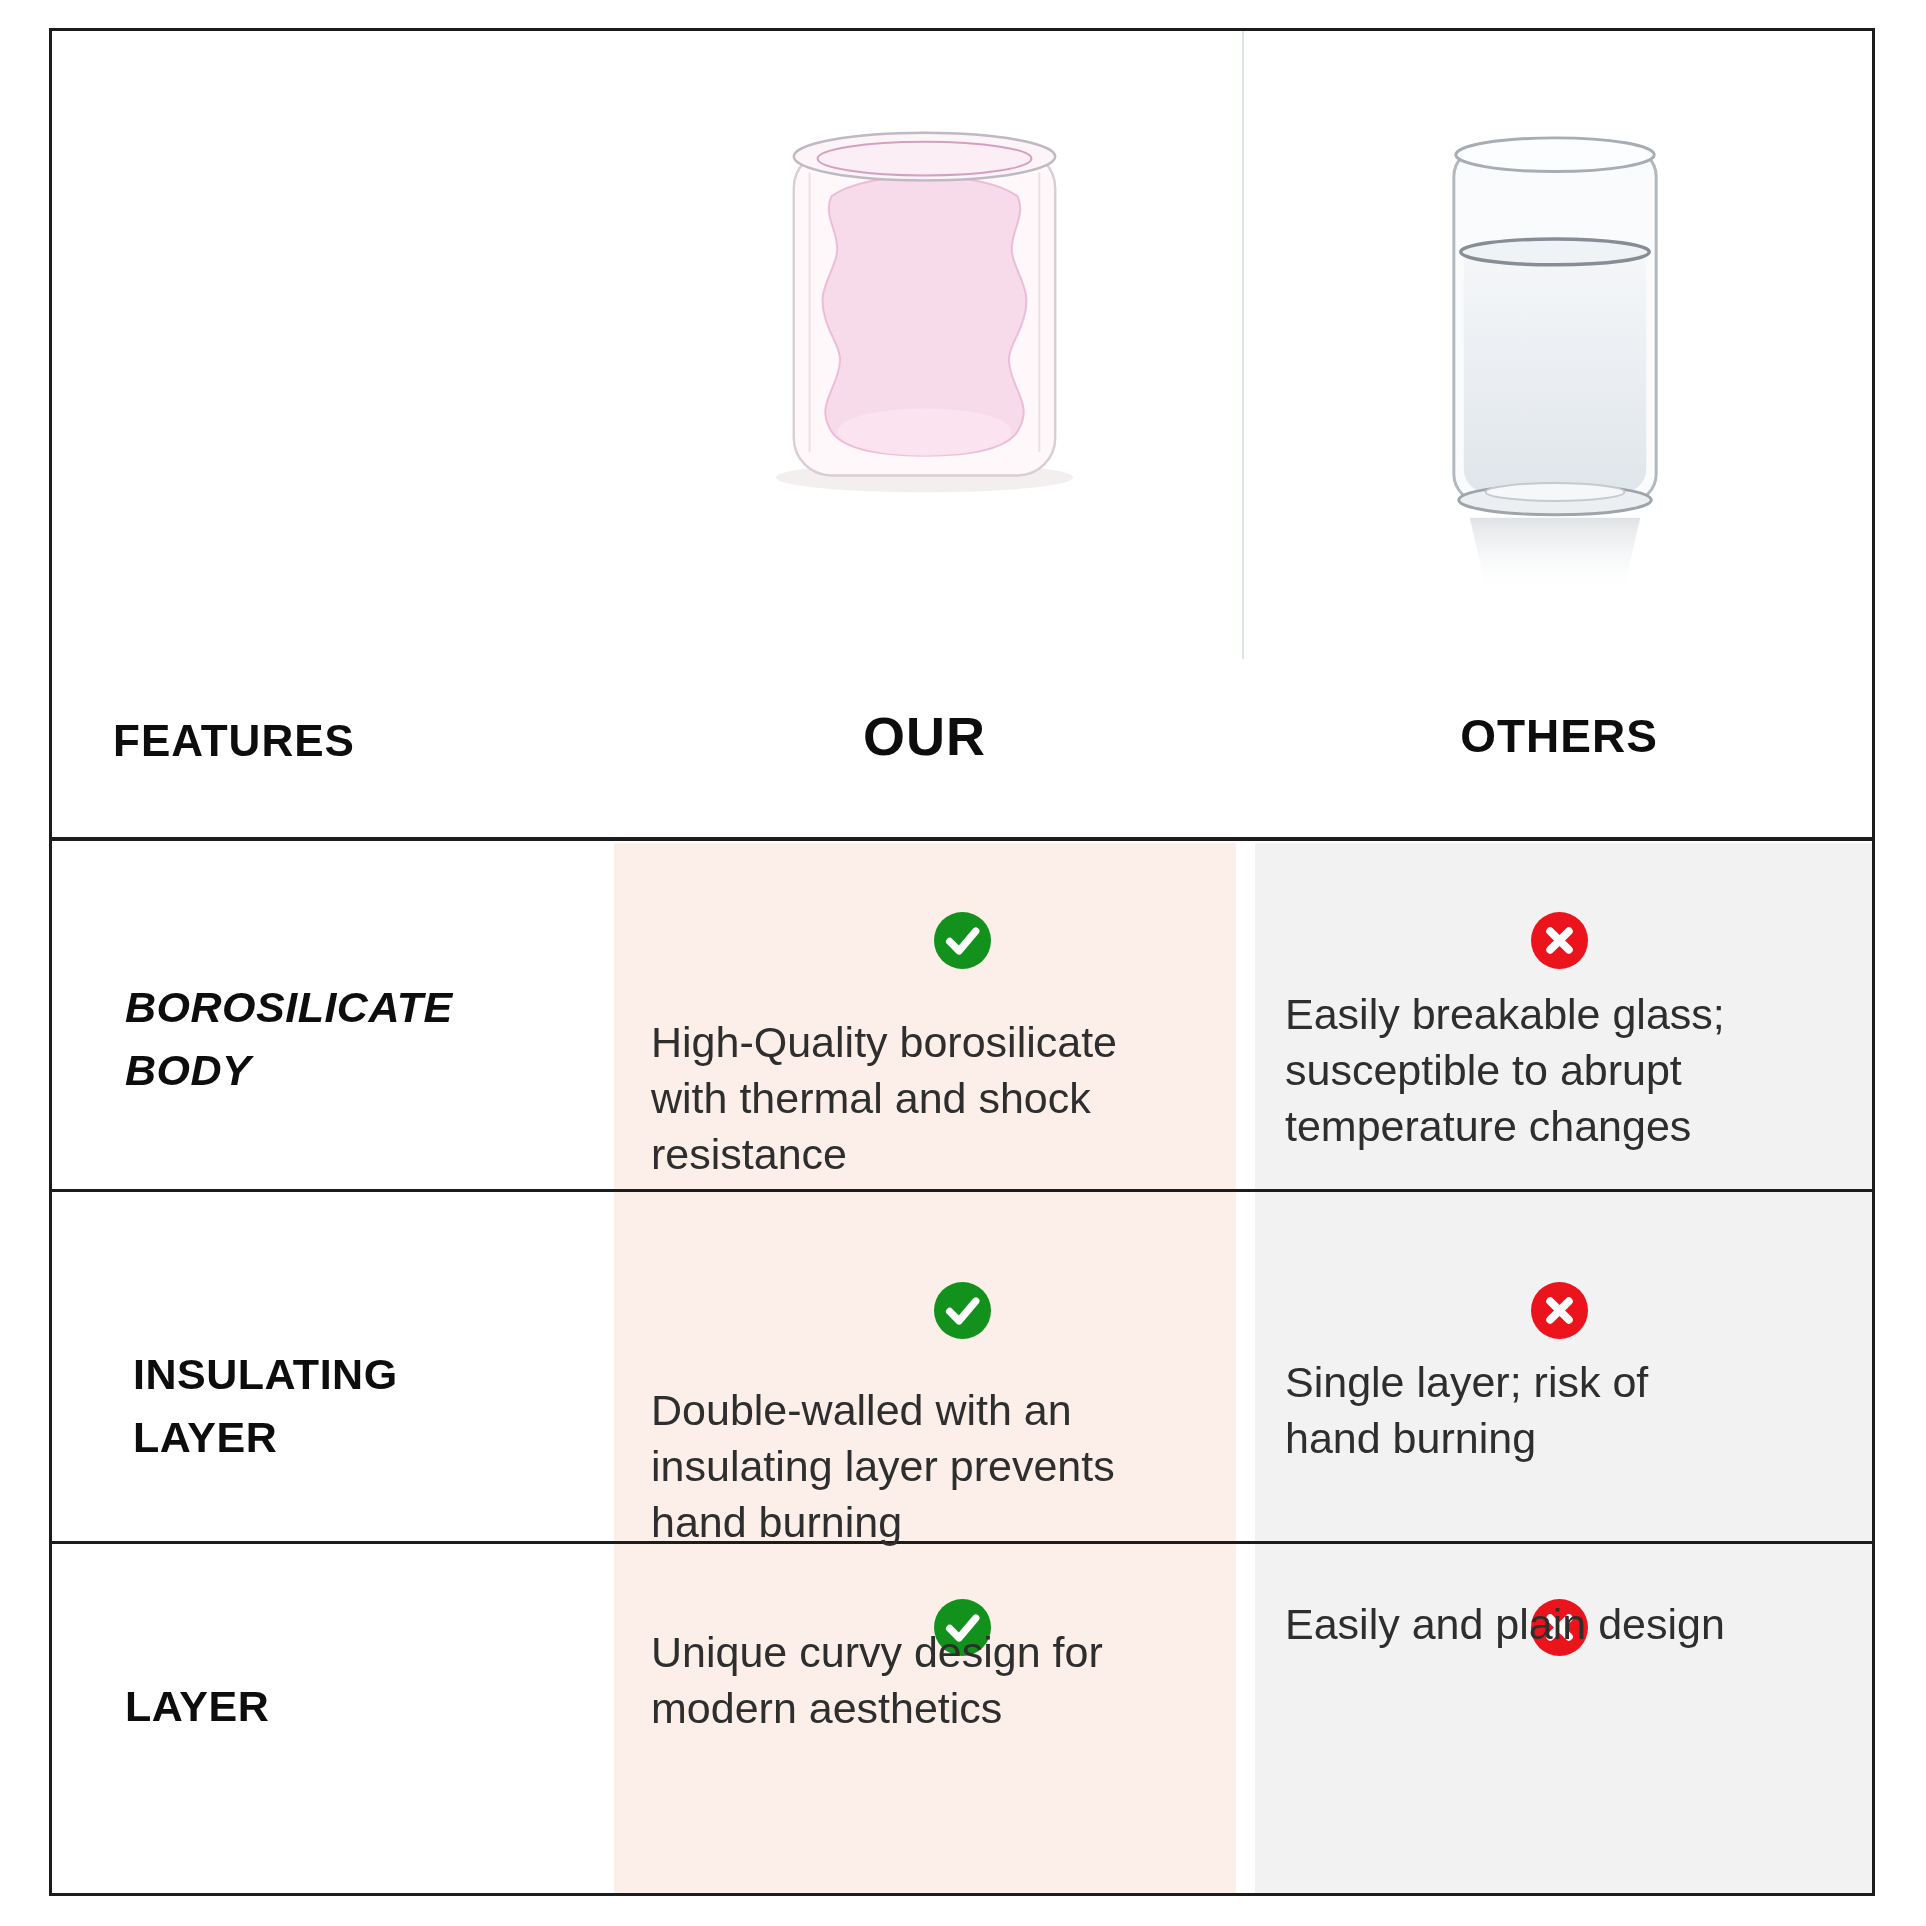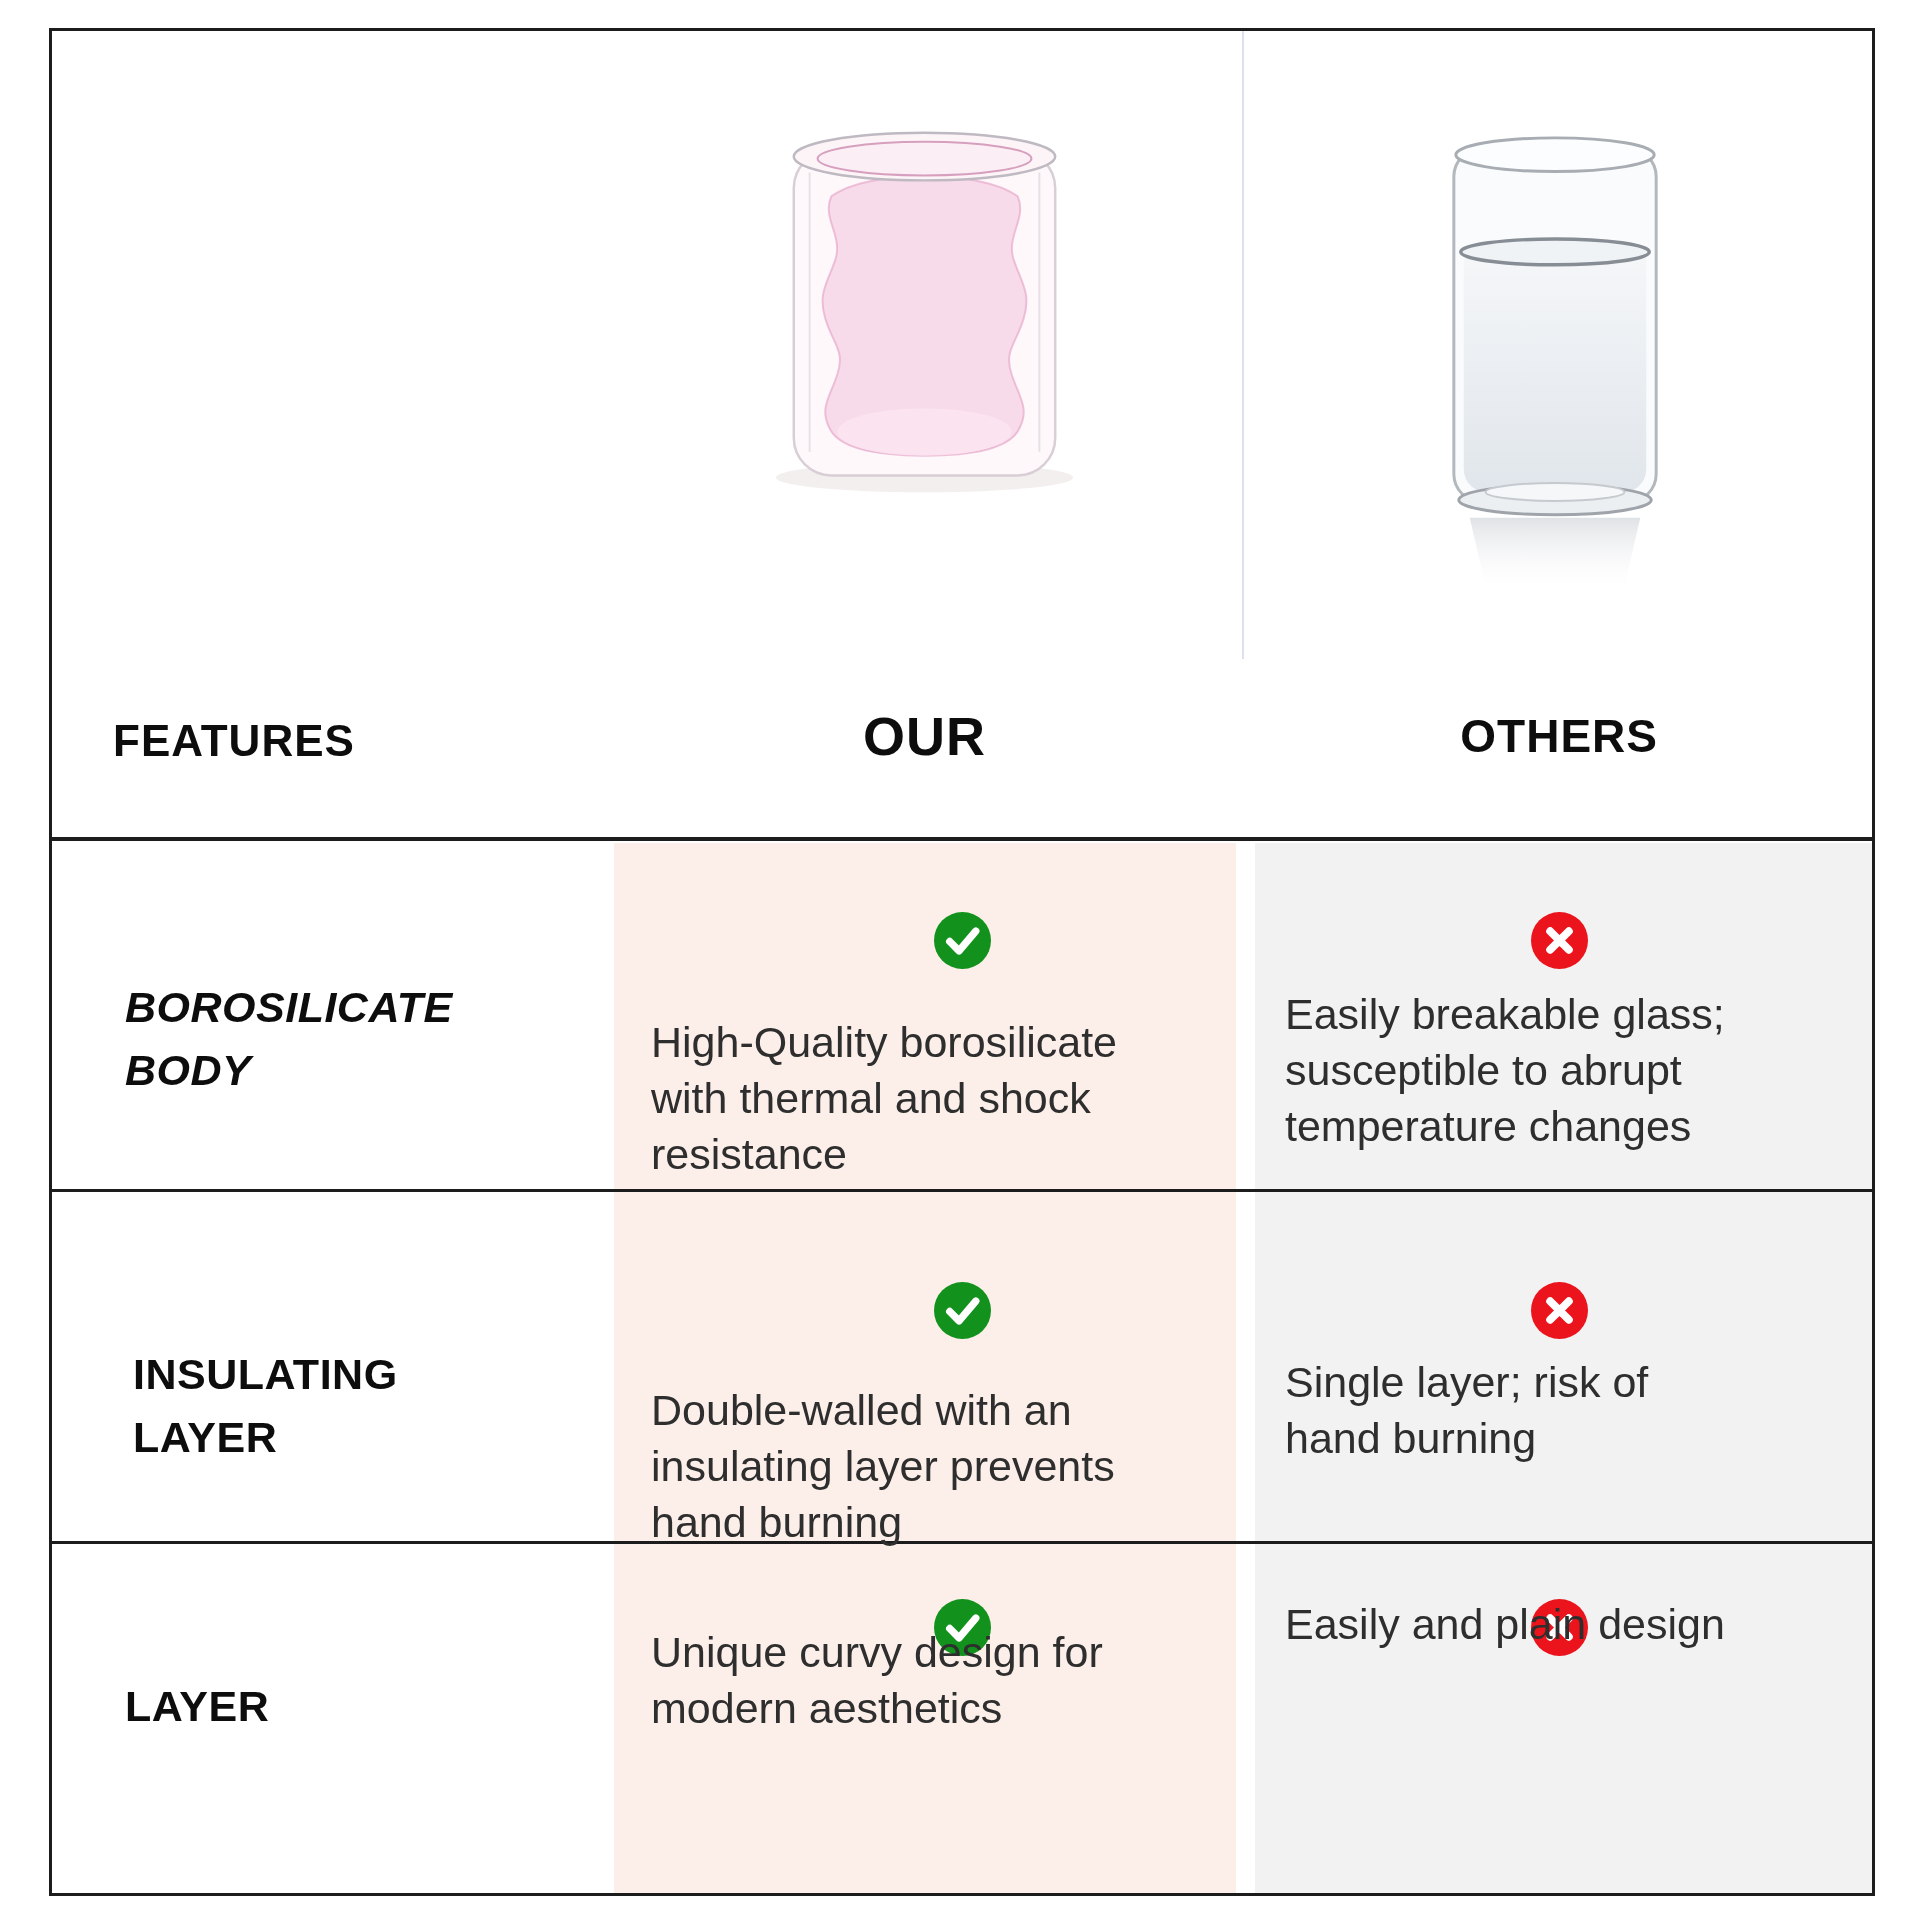--- a/index.html
+++ b/index.html
@@ -21,21 +21,21 @@
   .hline{left:51px;width:1823px;background:var(--border);}
   .hline.h1{top:837px;height:4px;}
   .hline.h2{top:1189px;height:3px;}
   .hline.h3{top:1541px;height:3px;}
   
   .photo-divider{left:1242px;top:31px;width:2px;height:628px;background:var(--photo-divider);}
   
   .hdr{font-weight:bold;color:var(--label);letter-spacing:1px;font-size:44px;line-height:51px;white-space:nowrap;}
   .hdr.features{left:113px;top:715px;}
   .hdr.our{left:863px;top:711px;width:198px;text-align:left;font-size:54px;}
-  .hdr.others{left:1460px;top:711px;width:198px;text-align:right;font-size:46px;}
+  .hdr.others{left:1460px;top:711px;width:198px;text-align:center;font-size:46px;}
   
   .row-label{
     left:125px;width:465px;font-weight:bold;color:var(--label);
     font-size:43px;line-height:63px;letter-spacing:0.5px;white-space:pre-line;
   }
   .row-label.r1{top:976px;font-style:italic;}
   .row-label.r2{top:1343px;margin-left:8px;}
   .row-label.r3{top:1675px;}
   
   .status-icon{width:57px;height:57px;}

